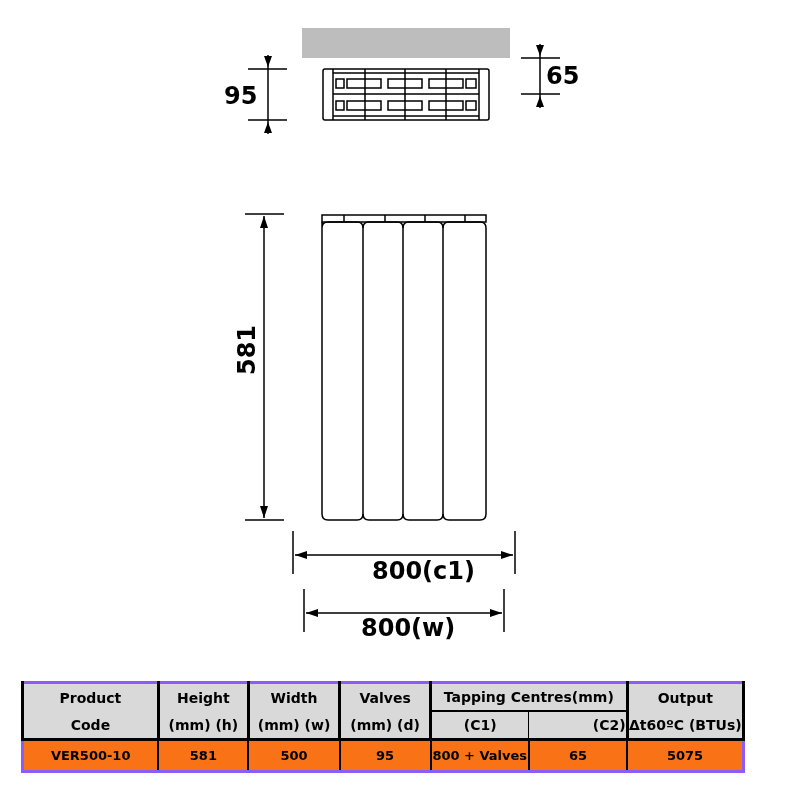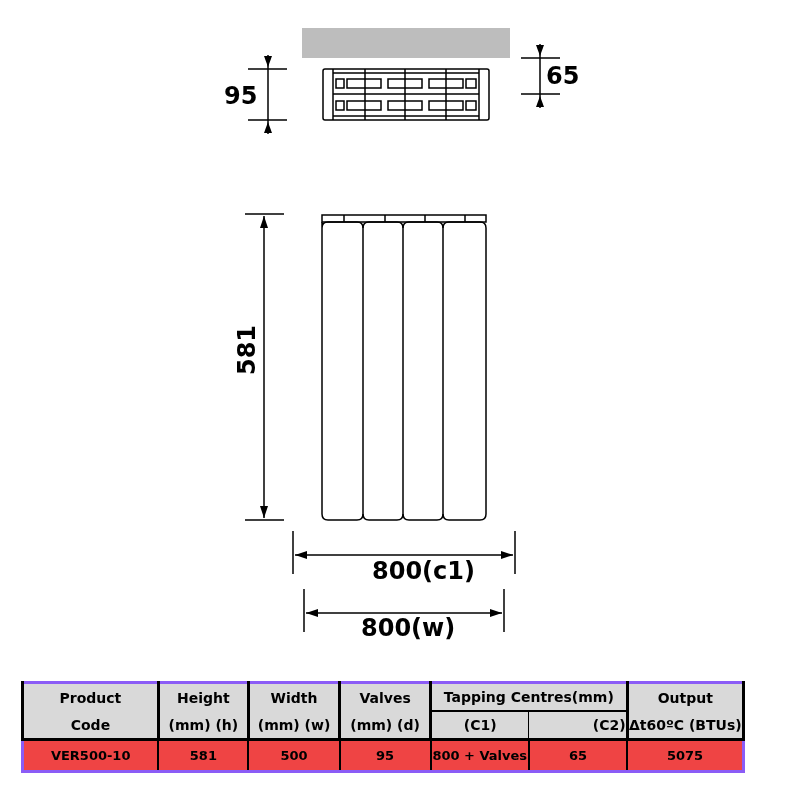--- a/index.html
+++ b/index.html
@@ -5,21 +5,21 @@
   html, body { margin:0; padding:0; background:#ffffff; }
   body { width:800px; height:800px; position:relative; overflow:hidden; font-family:"Liberation Sans", sans-serif; color:#000; }
   .drawing { position:absolute; left:0; top:0; width:800px; height:660px; }
   .dimlabel { position:absolute; font-family:"DejaVu Sans", sans-serif; font-weight:bold; font-size:24px; color:#000; line-height:1; }
   .spec-table { position:absolute; left:21px; top:681px; width:724px; border-collapse:collapse; border:3px solid #8b5cf6; font-family:"DejaVu Sans", sans-serif; font-weight:bold; font-size:14px; }
   .spec-table td { text-align:center; padding:0; }
   .hdr td { background:#d9d9d9; height:26px; }
   .hdr1 td { border-left:3px solid #000; border-right:3px solid #000; }
   .hdr2 td { border-left:3px solid #000; border-right:3px solid #000;margin-left:44px; }
   .hdr1 td.split-bottom { border-bottom:2px solid #000;text-align:center; }
-  .row td { background:#ef4444; height:29px; border:2px solid #000; font-size:13px; }
+  .row td { background:#f97316; height:29px; border:2px solid #000; font-size:13px; }
   .hdr2 td.c1 { border-right:1px solid #000; }
   .hdr2 td.c2 { border-left:1px solid #000;text-align:right; }
   .hdr2 td { border-bottom:3px solid #000; }
 </style>
 </head>
 <body>
 
 <div class="drawing">
   <svg width="800" height="660" viewBox="0 0 800 660" xmlns="http://www.w3.org/2000/svg">
     <defs>

